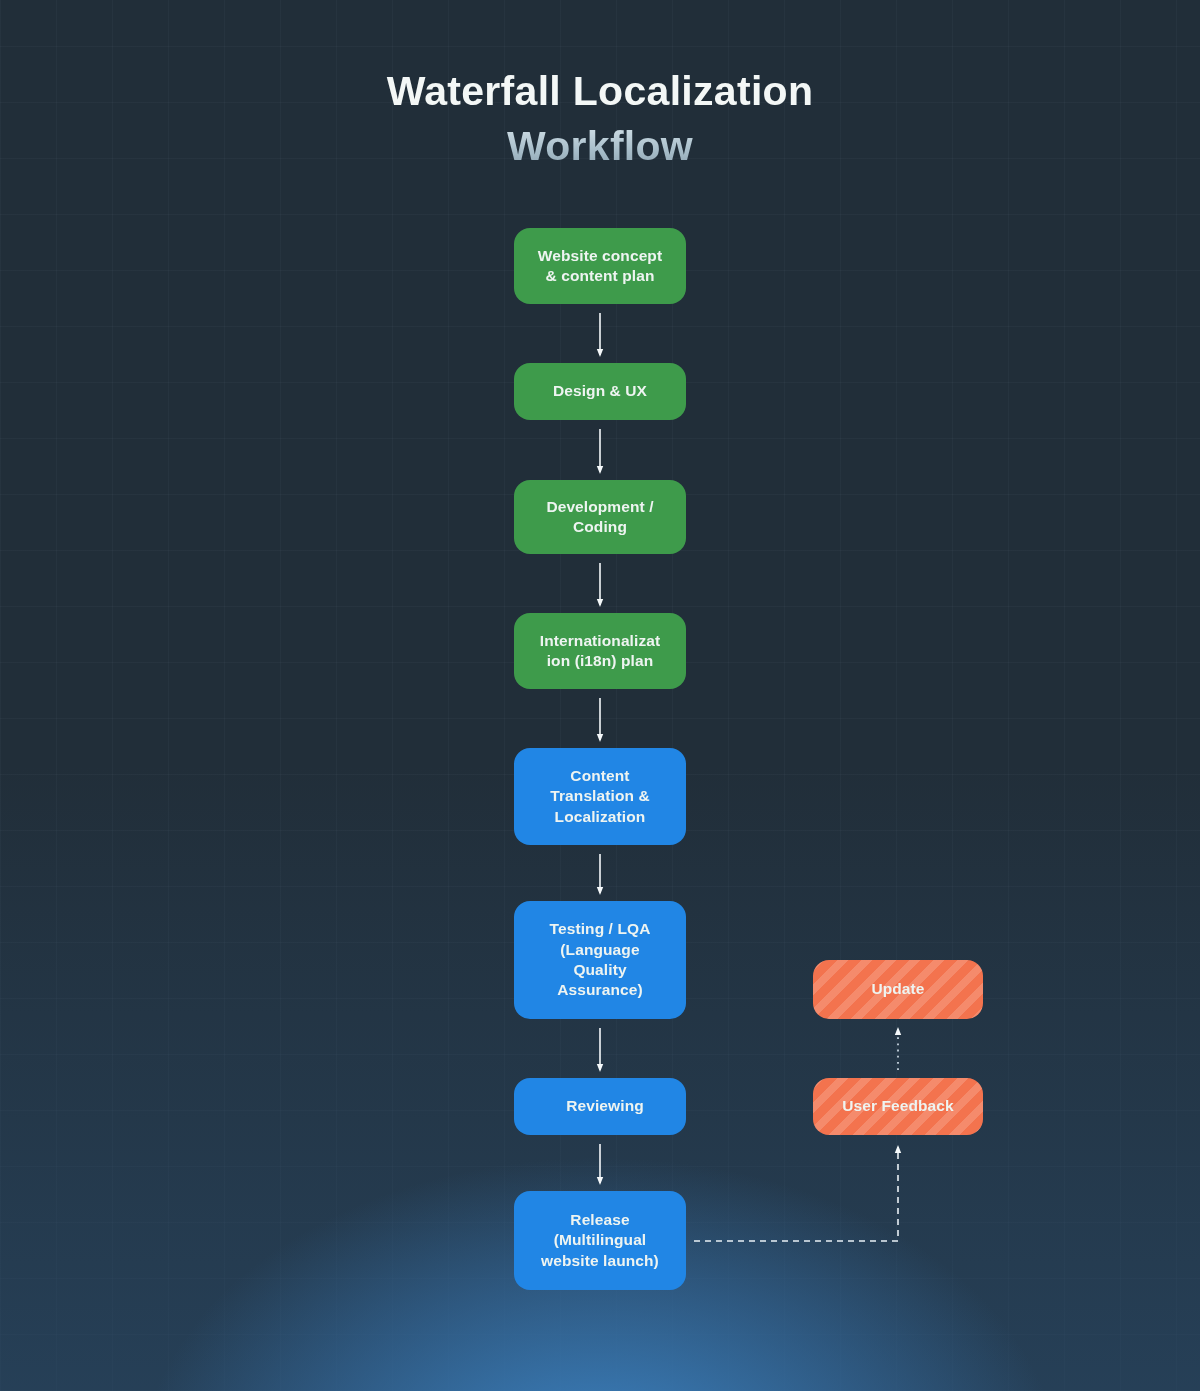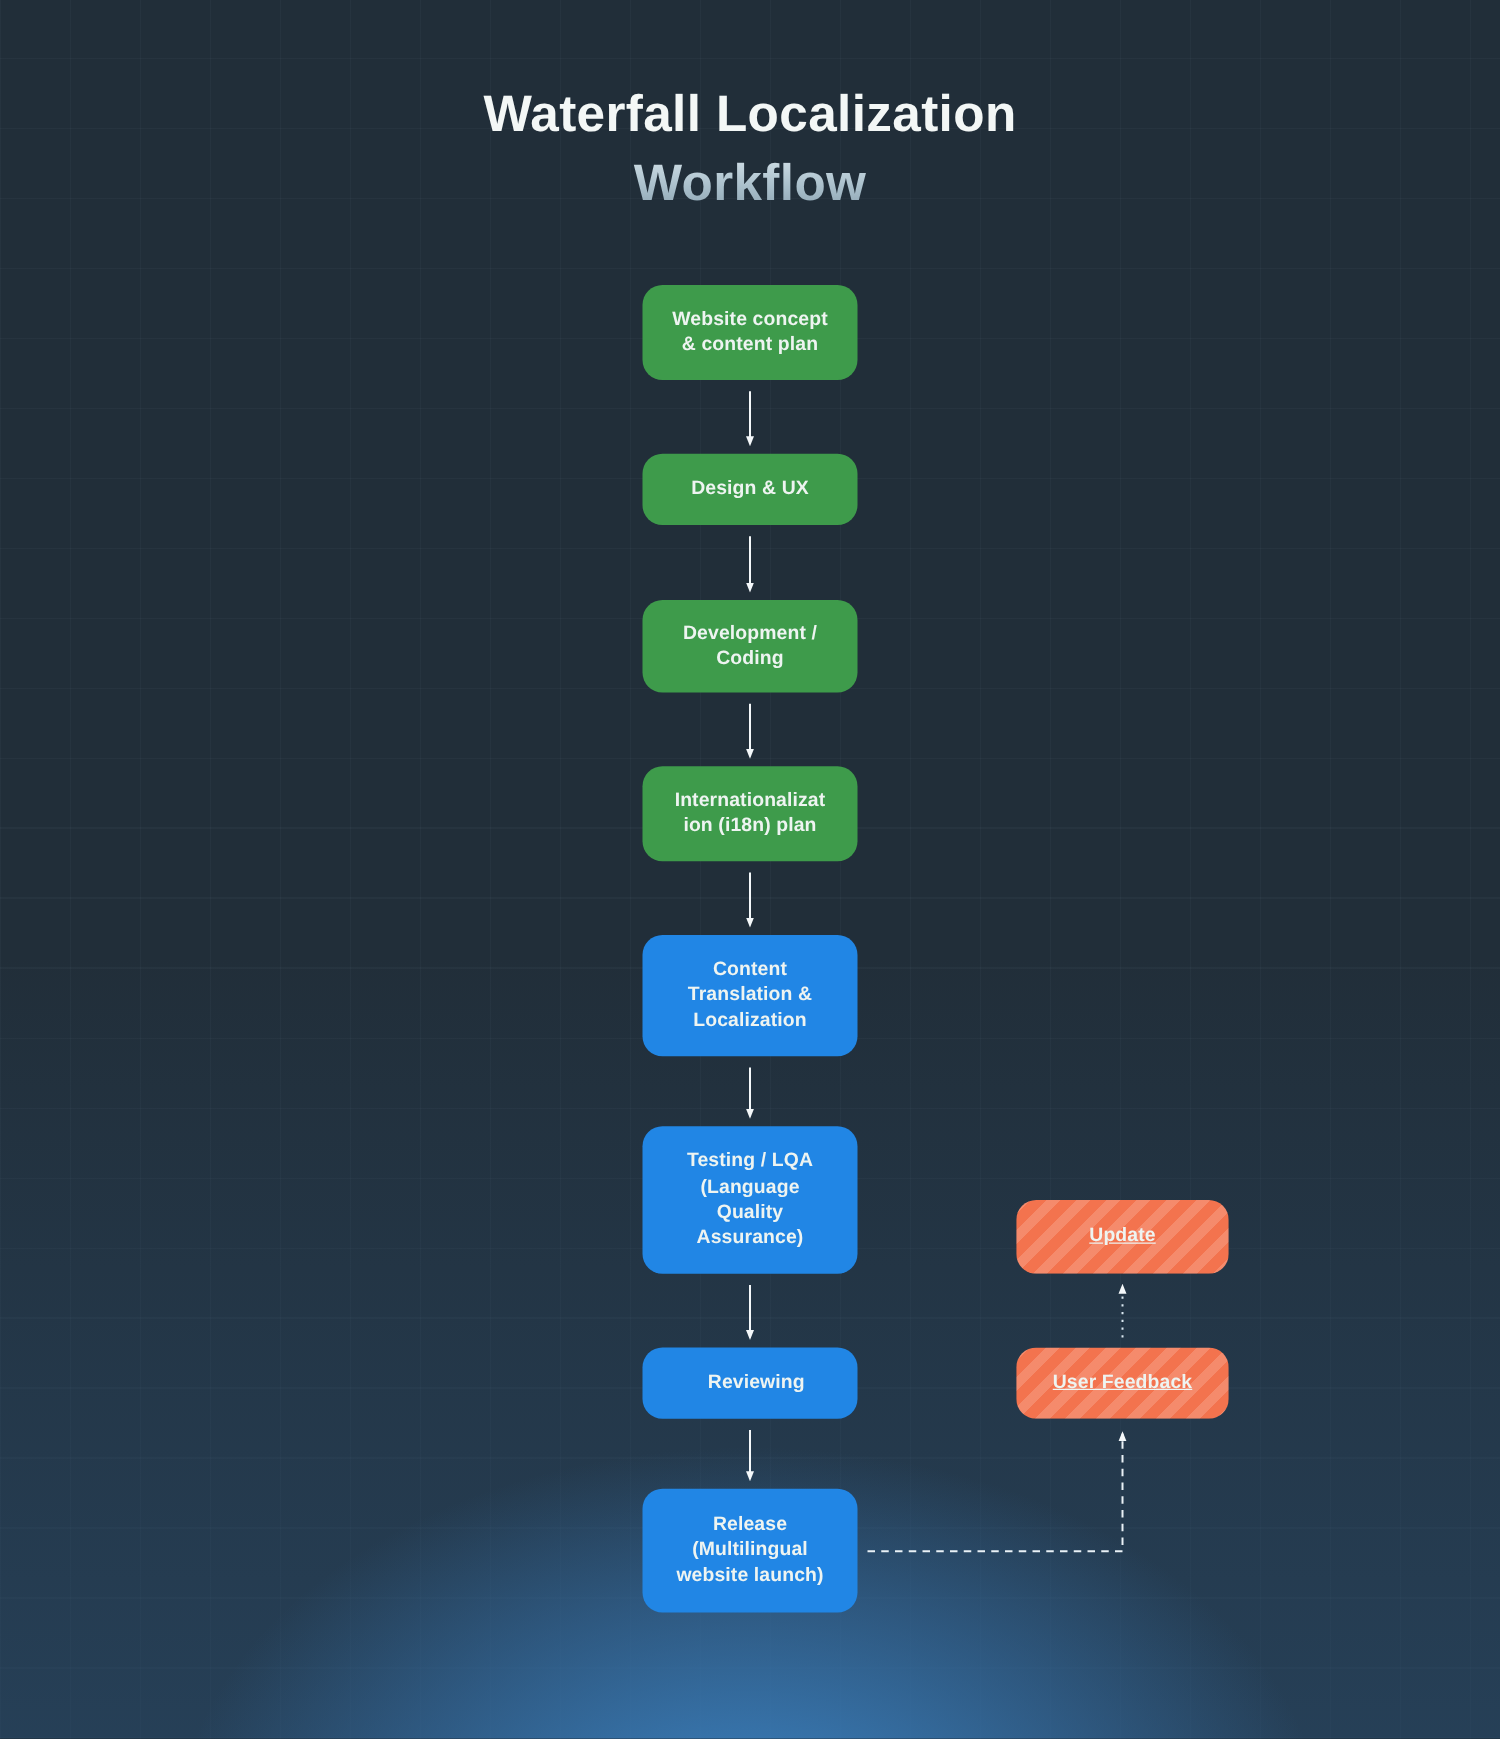--- a/index.html
+++ b/index.html
@@ -38,21 +38,20 @@
     font-size:15.5px; font-weight:600; line-height:1.32;
     letter-spacing:0.1px;
     white-space:pre-line;
     padding:0 6px; box-sizing:border-box;
   }
   .green  { background:var(--green,#3e9b4b); }
   .blue   { background:var(--blue,#2186e5); }
   .orange {
     background-image:repeating-linear-gradient(135deg, rgba(255,255,255,0.17) 0 8px, rgba(255,255,255,0) 8px 17px);
     background-color:var(--orange,#f3734e);
-    text-decoration:underline;
   }
   #n1 { left:514px; top:228px;  height:76px;  }
   #n2 { left:514px; top:363px;  height:57px;  }
   #n3 { left:514px; top:480px;  height:74px;  }
   #n4 { left:514px; top:613px;  height:76px;  }
   #n5 { left:514px; top:748px;  height:97px;  }
   #n6 { left:514px; top:901px;  height:118px; }
   #n7 { left:514px; top:1078px; height:57px;padding-left:16px;  }
   #n8 { left:514px; top:1191px; height:99px;  }
   #u1 { left:813px; top:960px;  height:59px; width:170px; }

